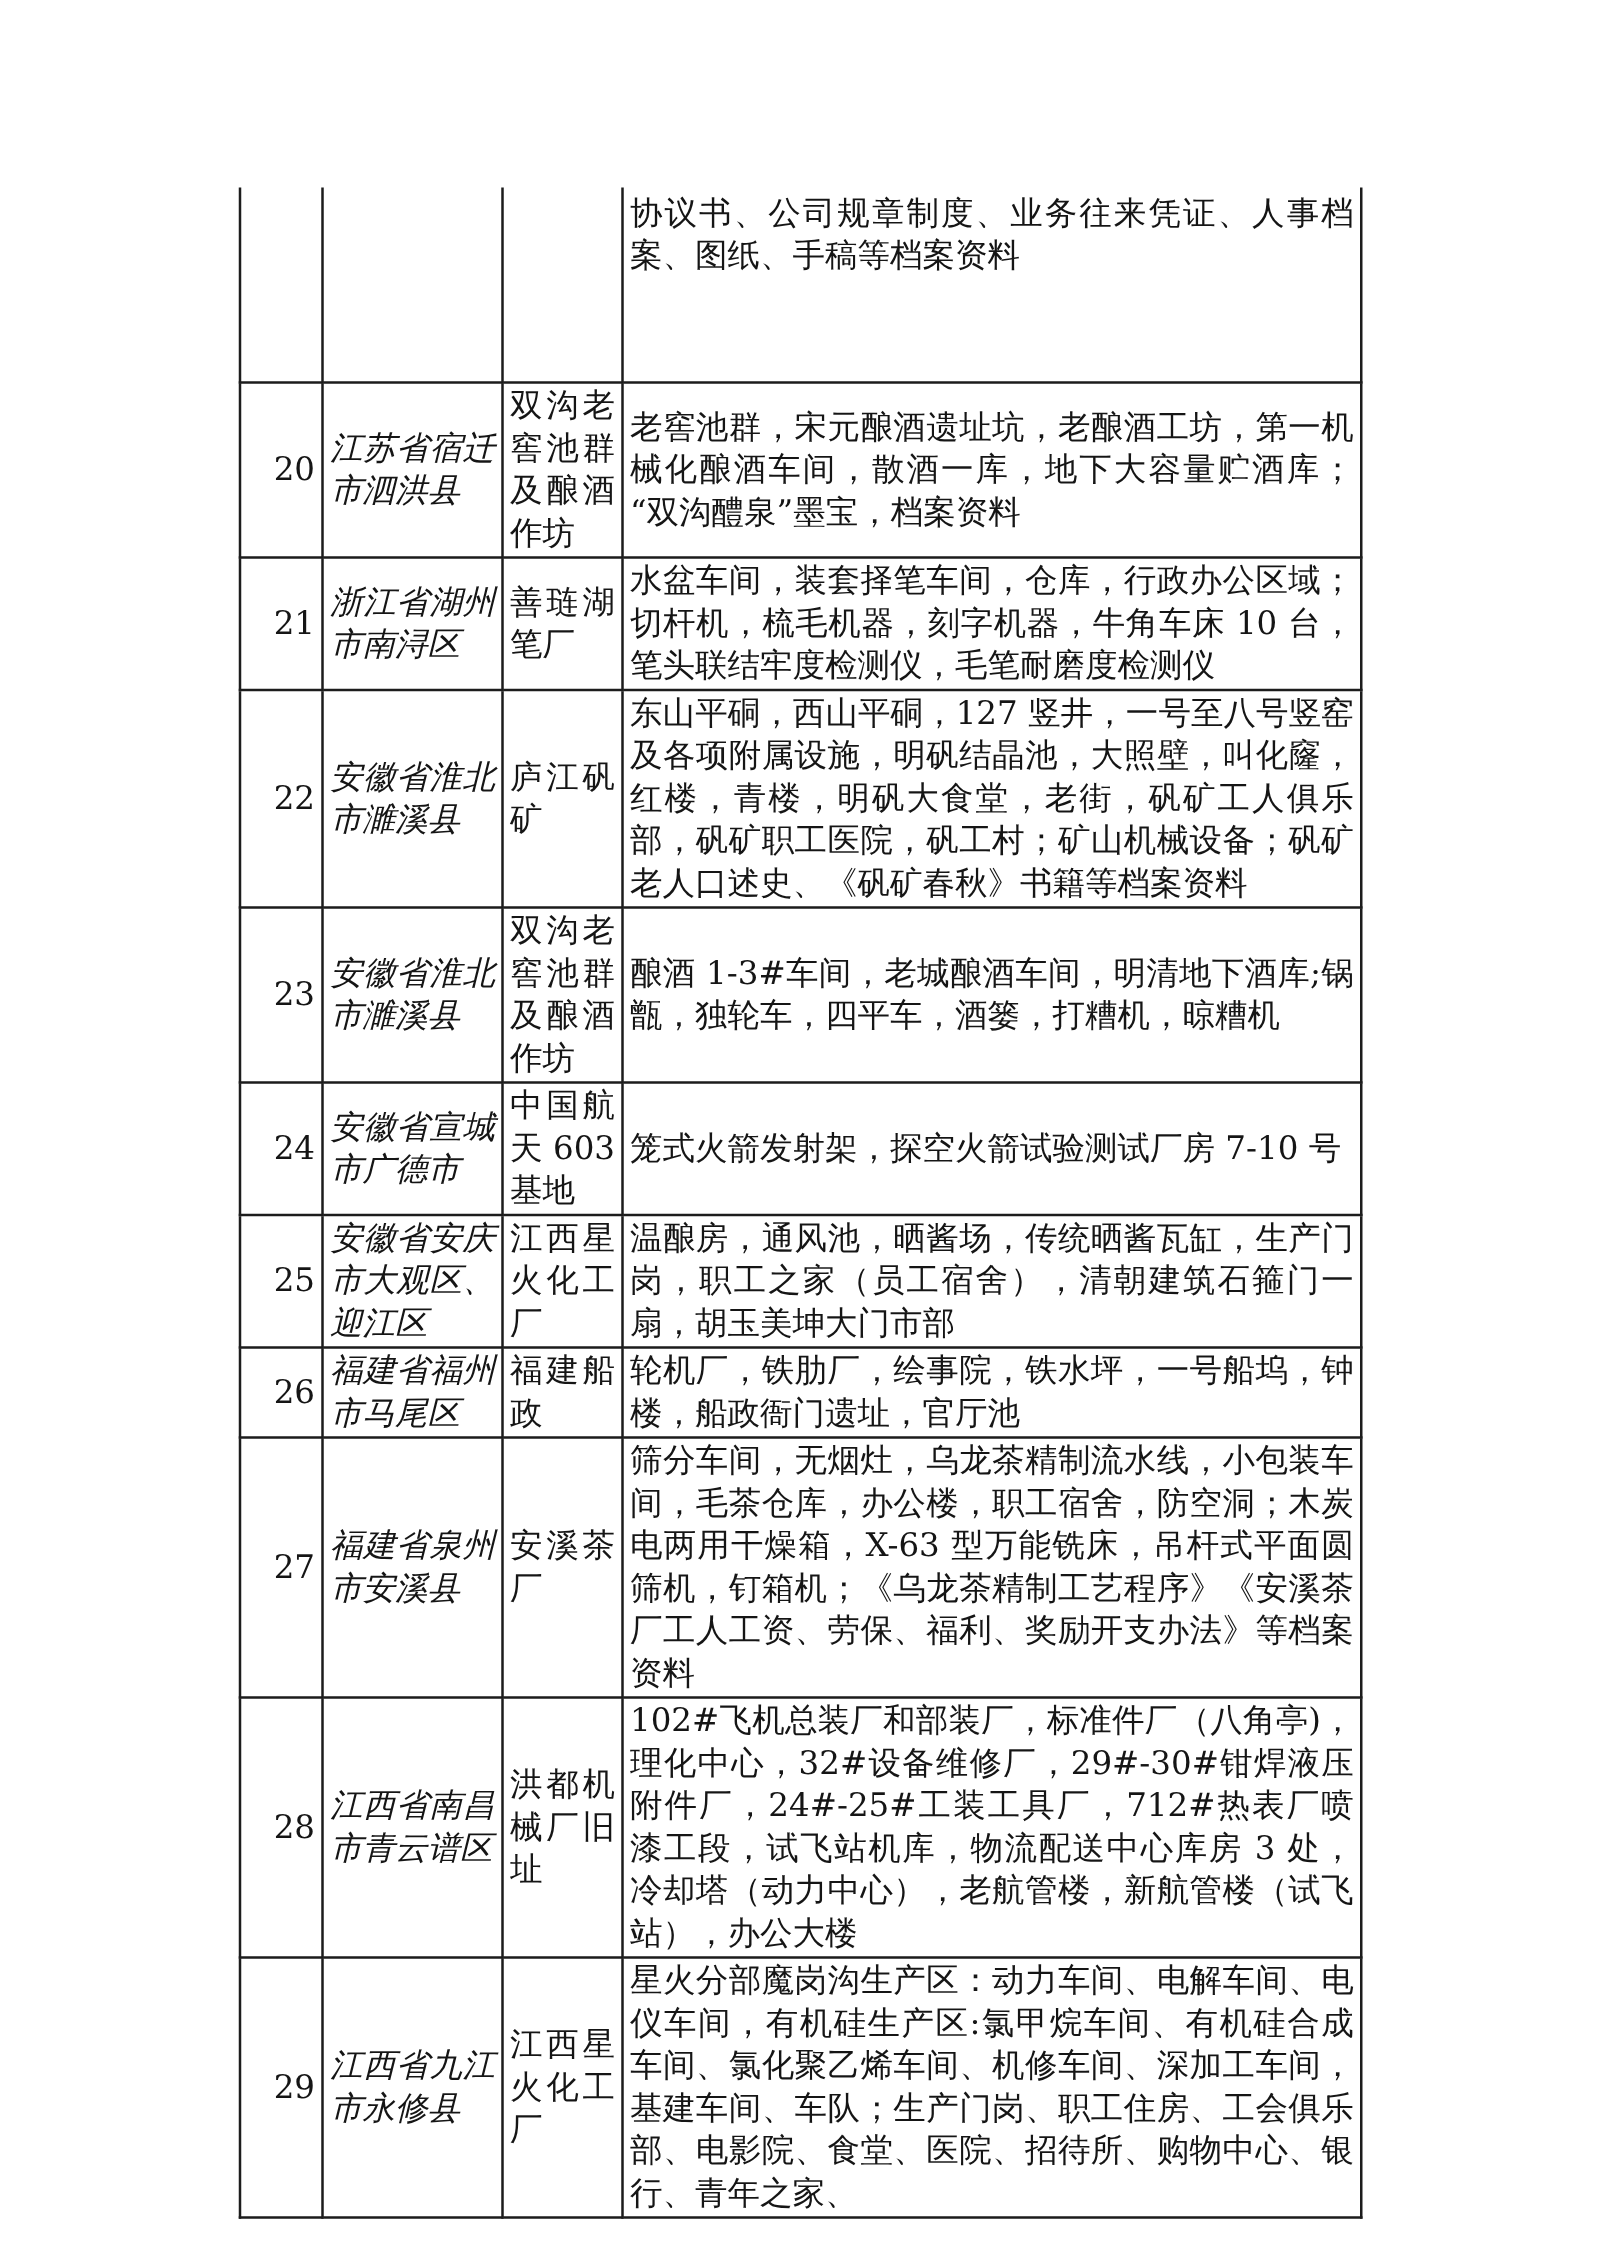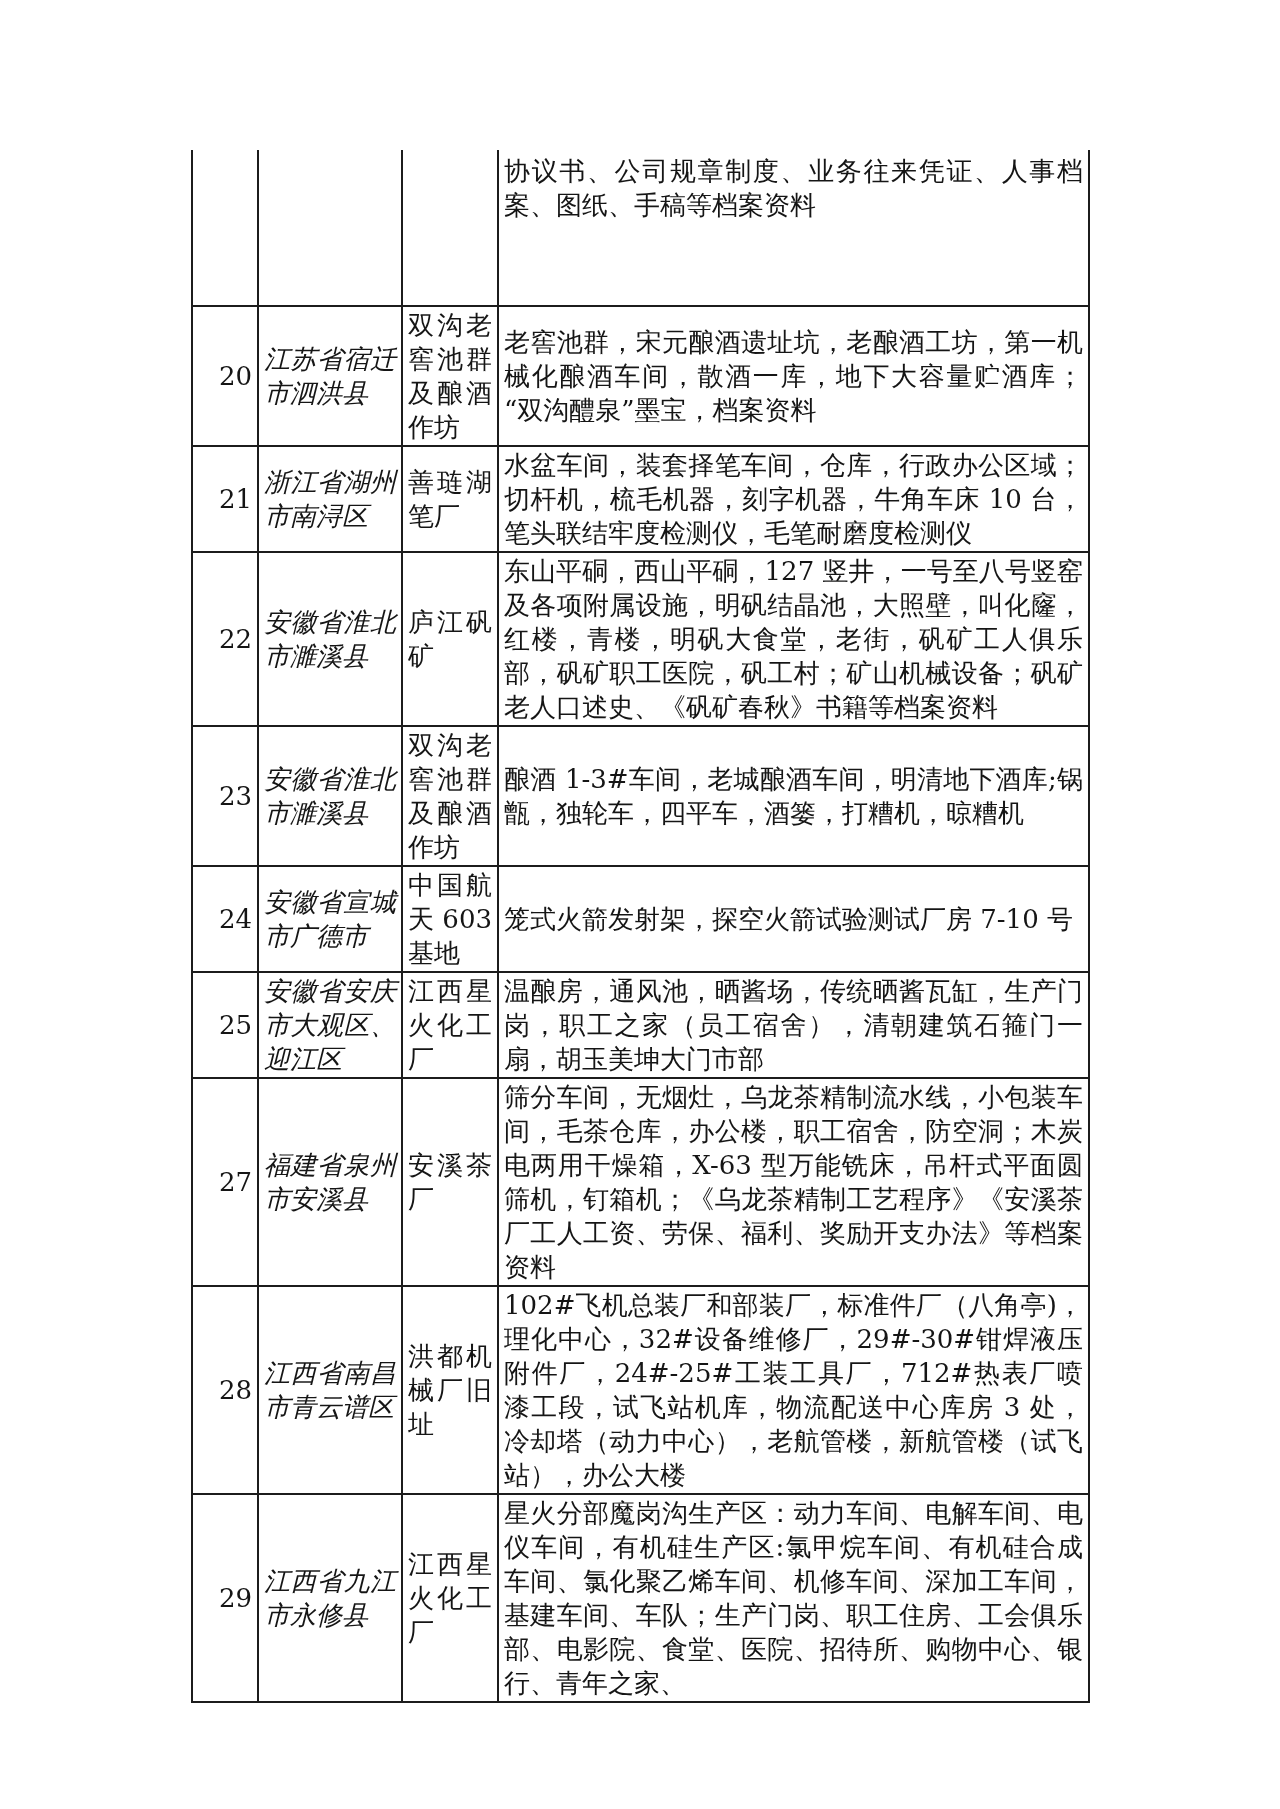--- a/index.html
+++ b/index.html
@@ -108,20 +108,26 @@
           <td class="c-name">中国航天 603 基地</td>
           <td class="c-items">笼式火箭发射架，探空火箭试验测试厂房 7-10 号</td>
         </tr>
         <tr>
           <td class="c-no">25</td>
           <td class="c-loc">安徽省安庆市大观区、迎江区</td>
           <td class="c-name">江西星火化工厂</td>
           <td class="c-items">温酿房，通风池，晒酱场，传统晒酱瓦缸，生产门岗，职工之家（员工宿舍），清朝建筑石箍门一扇，胡玉美坤大门市部</td>
         </tr>
         <tr>
+          <td class="c-no">26</td>
+          <td class="c-loc">福建省福州市马尾区</td>
+          <td class="c-name">福建船政</td>
+          <td class="c-items">轮机厂，铁肋厂，绘事院，铁水坪，一号船坞，钟楼，船政衙门遗址，官厅池</td>
+        </tr>
+        <tr>
           <td class="c-no">27</td>
           <td class="c-loc">福建省泉州市安溪县</td>
           <td class="c-name">安溪茶厂</td>
           <td class="c-items">筛分车间，无烟灶，乌龙茶精制流水线，小包装车间，毛茶仓库，办公楼，职工宿舍，防空洞；木炭电两用干燥箱，X-63 型万能铣床，吊杆式平面圆筛机，钉箱机；《乌龙茶精制工艺程序》《安溪茶厂工人工资、劳保、福利、奖励开支办法》等档案资料</td>
         </tr>
         <tr>
           <td class="c-no">28</td>
           <td class="c-loc">江西省南昌市青云谱区</td>
           <td class="c-name">洪都机械厂旧址</td>
           <td class="c-items">102#飞机总装厂和部装厂，标准件厂（八角亭)，理化中心，32#设备维修厂，29#-30#钳焊液压附件厂，24#-25#工装工具厂，712#热表厂喷漆工段，试飞站机库，物流配送中心库房 3 处，冷却塔（动力中心），老航管楼，新航管楼（试飞站），办公大楼</td>

